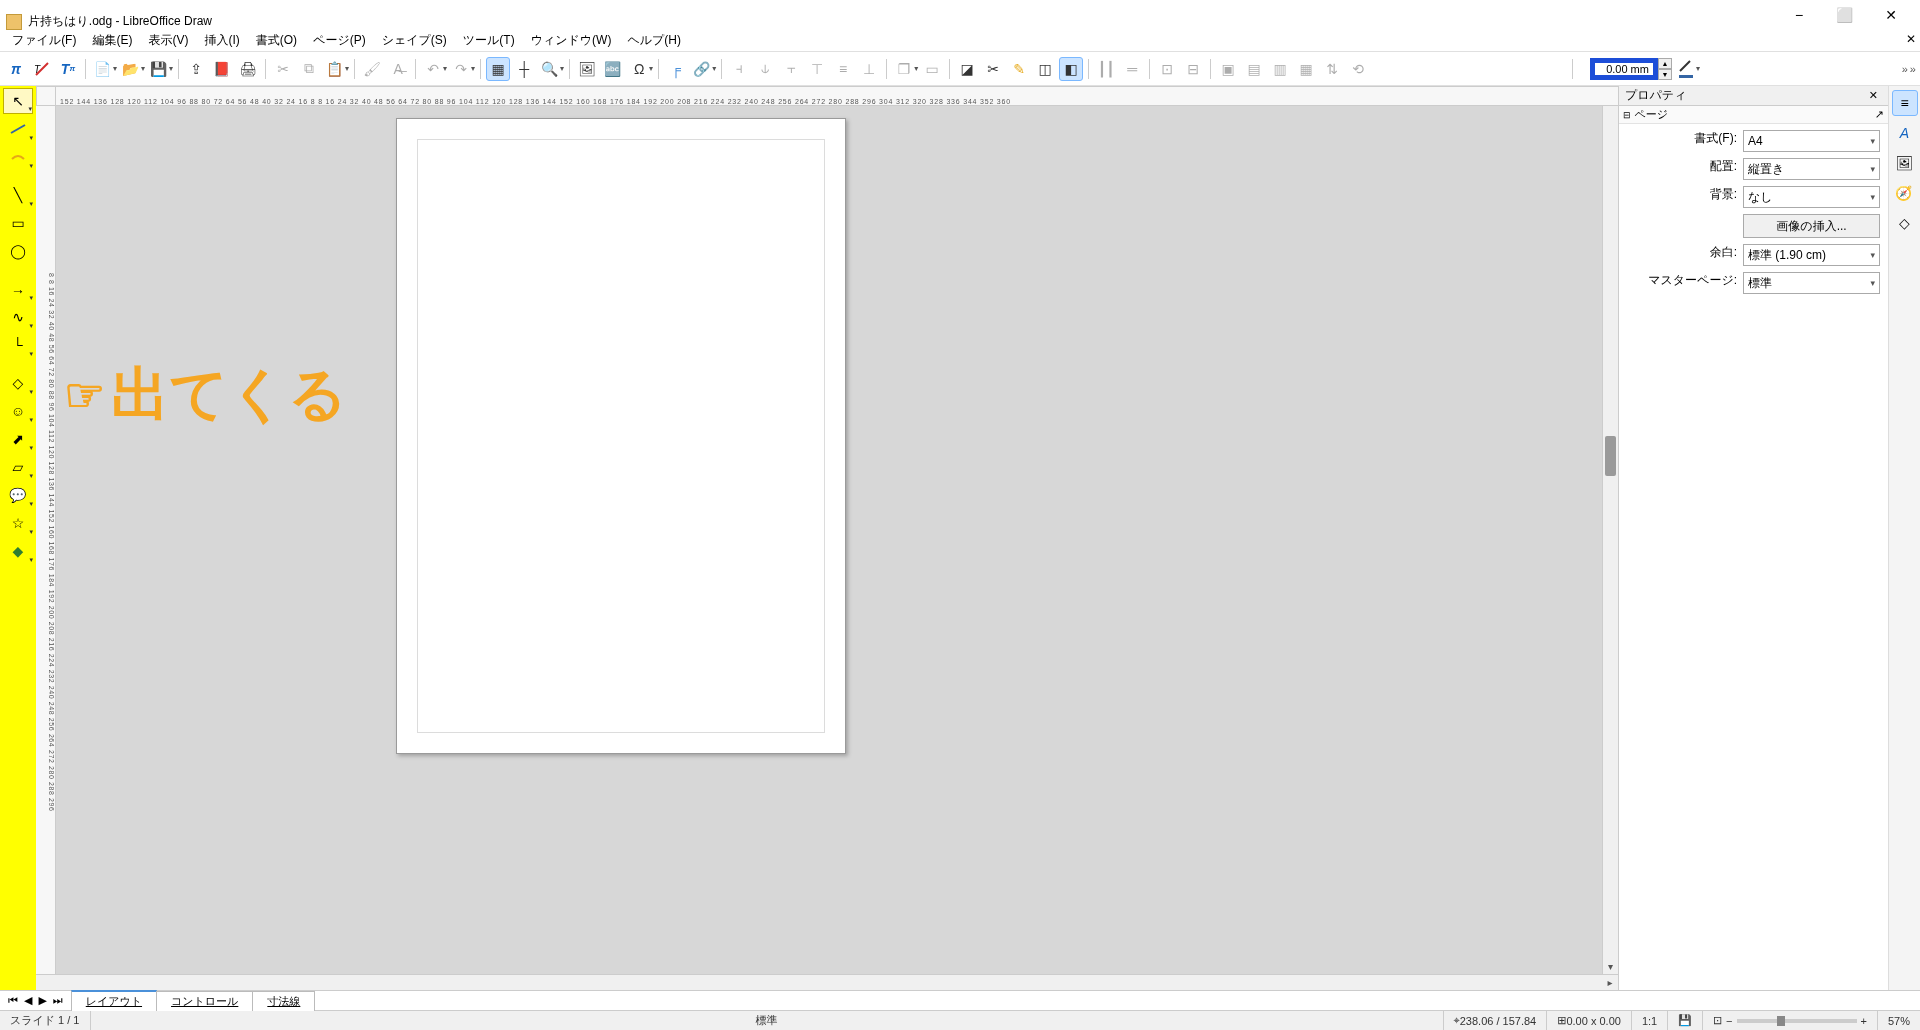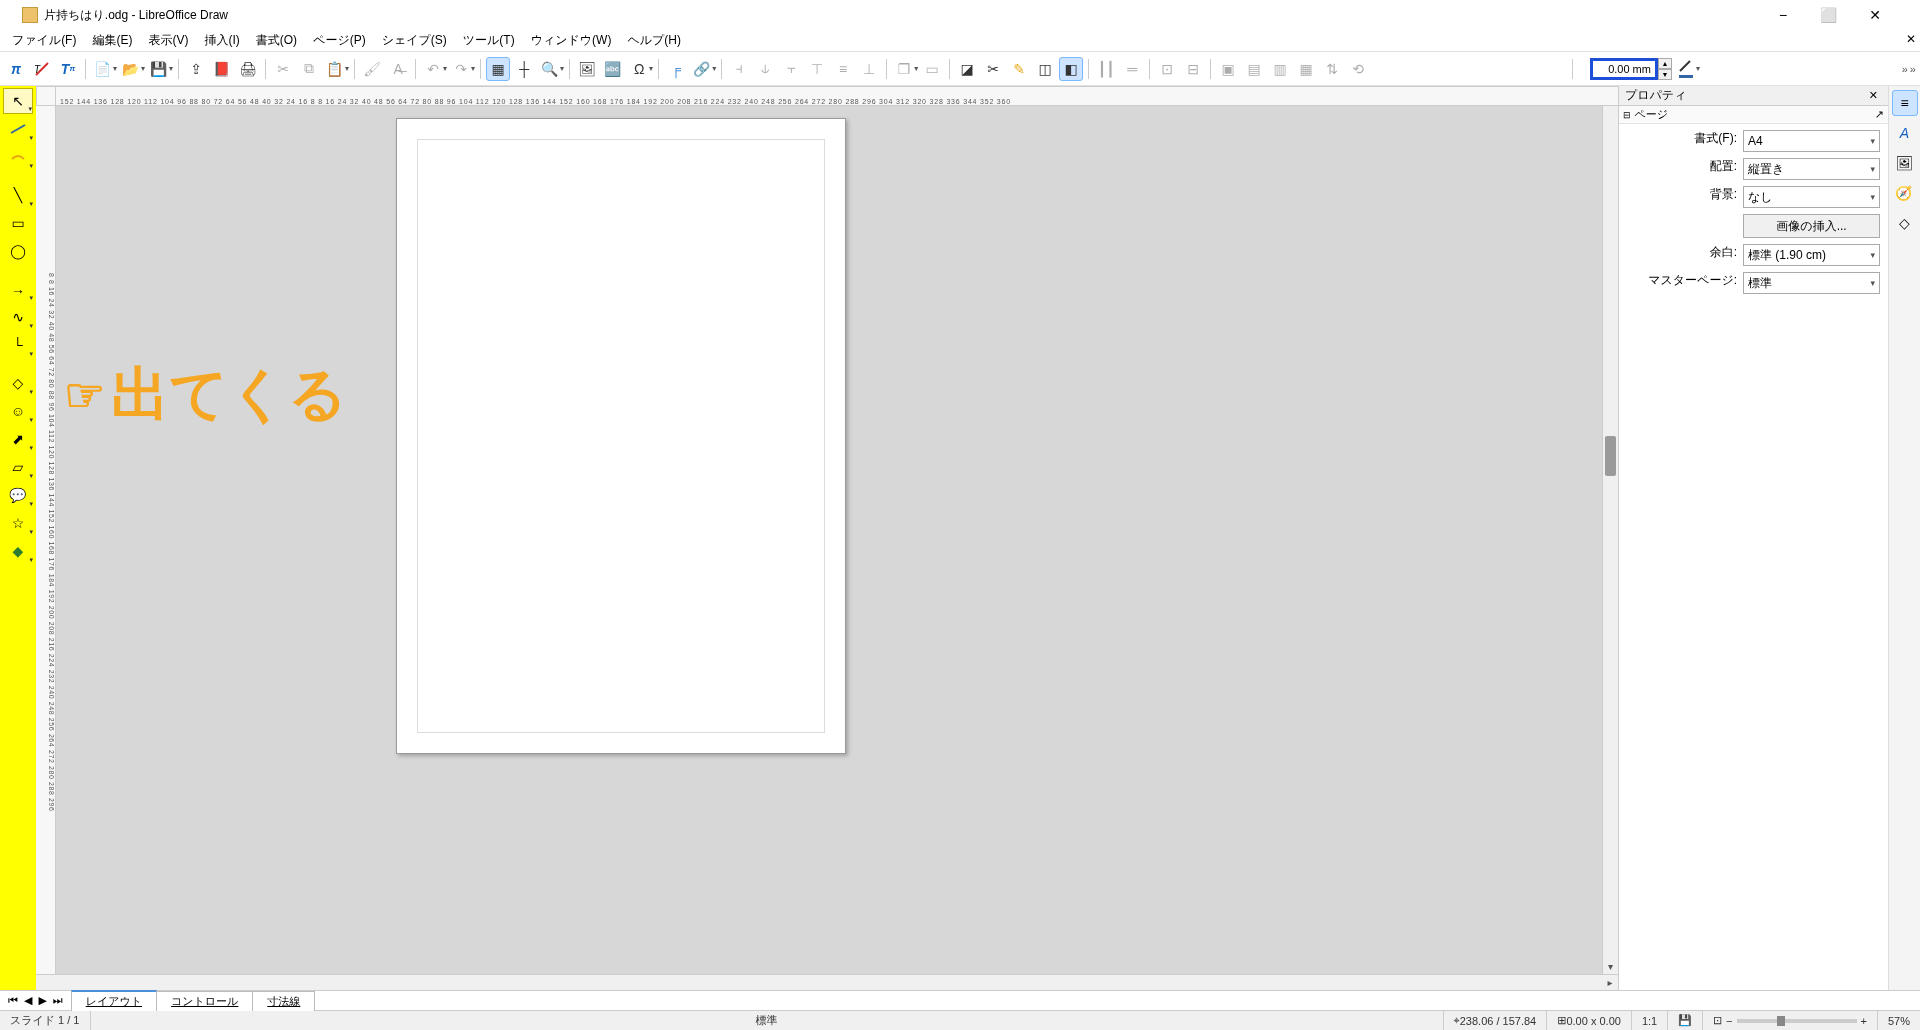--- a/index.html
+++ b/index.html
@@ -1,38 +1,38 @@
 <!DOCTYPE html>
 <html><head>
 <meta charset="utf-8">
 <style>
 * { box-sizing: border-box; margin: 0; padding: 0; font-family: "Segoe UI", "Yu Gothic UI", sans-serif; }
 html, body { width: 1920px; height: 1030px; overflow: hidden; background: #ffffff; }
 
 
-.titlebar { height: 30px; background: #ffffff; display: flex; align-items: center; padding: 0 22px; font-size: 12px; }
+.titlebar { height: 30px; background: #ffffff; display: flex; align-items: flex-end; padding: 0 6px; font-size: 12px; }
 .titlebar .doc-icon { width: 16px; height: 16px; background: #eec26a; border: 1px solid #c49a3a; margin-right: 6px; }
 .titlebar .title-text { flex: 0 0 auto; }
 .titlebar .spacer { flex: 1; }
 .titlebar .win-btn { width: 46px; height: 30px; display: flex; align-items: center; justify-content: center; font-size: 14px; cursor: pointer; }
 
 
 .menubar { height: 22px; background: #ffffff; display: flex; align-items: center; padding: 0 4px; font-size: 12px; border-bottom: 1px solid #e0e0e0; position: relative; }
 .menubar .menu-item { padding: 2px 8px; cursor: pointer; }
 .menubar .close-doc { position: absolute; right: 4px; top: 2px; font-size: 12px; cursor: pointer; }
 
 
 .toolbar { height: 34px; background: #ffffff; display: flex; align-items: center; padding: 0 4px; border-bottom: 1px solid #e0e0e0; gap: 2px; }
 .tb-btn { width: 24px; height: 24px; display: flex; align-items: center; justify-content: center; border: 1px solid transparent; border-radius: 3px; cursor: pointer; font-size: 14px; color: #333; }
 .tb-btn.active { background: #cce4ff; border-color: #7ab8ff; }
 .tb-sep { width: 1px; height: 20px; background: #ccc; margin: 0 3px; }
 .tb-drop { display: flex; align-items: center; }
 .tb-drop .caret { font-size: 8px; margin-left: -2px; color: #555; }
 .tb-spin { display: flex; align-items: center; margin-left: 12px; }
-.tb-spin input { width: 68px; height: 22px; font-size: 11px; text-align: right; padding-right: 4px; border: 3px solid #1d4ed8; }
+.tb-spin input { width: 68px; height: 22px; font-size: 11px; text-align: right; padding-right: 4px; border: 5px solid #1d4ed8; }
 .tb-spin .spin-btns { display: flex; flex-direction: column; }
 .tb-spin .spin-btns div { width: 14px; height: 11px; border: 1px solid #aaa; font-size: 7px; display: flex; align-items: center; justify-content: center; background: #f0f0f0; cursor: pointer; }
 .tb-colorbtn { width: 24px; height: 24px; display: flex; flex-direction: column; align-items: center; justify-content: center; border: 1px solid transparent; border-radius: 3px; cursor: pointer; }
 .tb-colorbtn .bar { width: 14px; height: 3px; }
 .toolbar .overflow { margin-left: auto; display:flex; align-items:center; gap:2px; font-size:11px; color:#555; }
 
 
 .main { display: flex; height: calc(1030px - 30px - 22px - 34px - 20px - 20px); }
 .left-toolbox { width: 36px; background: #ffff00; display: flex; flex-direction: column; align-items: center; padding-top: 2px; gap: 2px; }
 .left-toolbox .tool { width: 30px; height: 26px; display: flex; align-items: center; justify-content: center; cursor: pointer; position: relative; font-size: 14px; }

